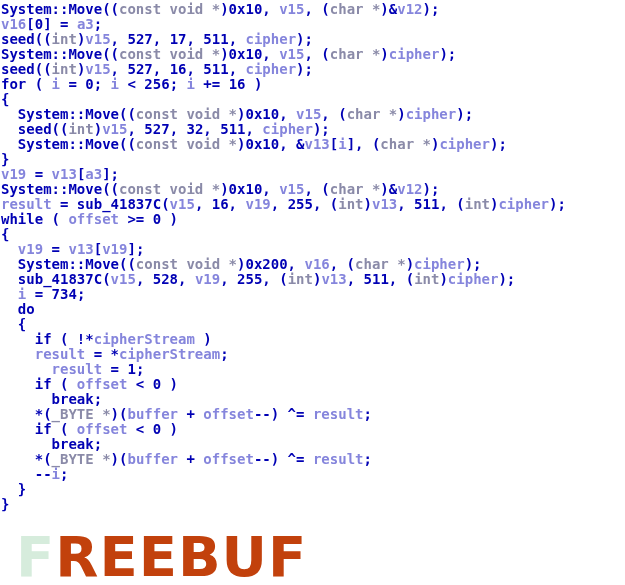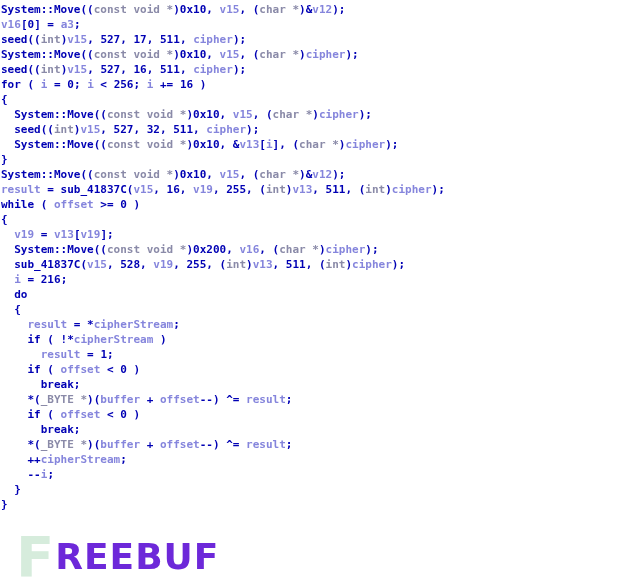--- a/index.html
+++ b/index.html
@@ -13,21 +13,21 @@
   #code-view{
     position:absolute;
     left:0;top:0;
     width:625px;height:585px;
     padding:2px 0 0 1px;
     box-sizing:border-box;
   }
   .code-line{
     height:15px;
     line-height:15px;
-    font-size:11px;
+    font-size:14px;
     white-space:pre;
     letter-spacing:0px;
     font-weight:bold;
   }
   
   .t-kw    {color:#0000b4;}
   .t-num   {color:#0000b4;}
   .t-type  {color:#8a8aa8;font-weight:bold;}  
   .t-var   {color:#8585dc;font-weight:bold;}
 
@@ -45,23 +45,23 @@
   }
   #watermark .wm-f{
     color:#d6ecdc;
     font-family:"DejaVu Sans","Liberation Sans",sans-serif;
     font-size:56px;
     font-weight:bold;
     line-height:52px;
     letter-spacing:1px;
   }
   #watermark .wm-rest{
-    color:#6d28d9;
+    color:#c2410c;
     font-family:"DejaVu Sans","Liberation Sans",sans-serif;
-    font-size:36px;
+    font-size:56px;
     font-weight:bold;
     line-height:52px;
     letter-spacing:1px;
   }
   #code-view{z-index:2;position:absolute;}
 </style>
 </head>
 <body>
 
 <div id="watermark">
@@ -74,36 +74,36 @@
     <div class="code-line"><span class="t-var">v16</span><span class="t-kw">[</span><span class="t-num">0</span><span class="t-kw">] = </span><span class="t-var">a3</span><span class="t-kw">;</span></div>
     <div class="code-line"><span class="t-kw">seed((</span><span class="t-type">int</span><span class="t-kw">)</span><span class="t-var">v15</span><span class="t-kw">, </span><span class="t-num">527</span><span class="t-kw">, </span><span class="t-num">17</span><span class="t-kw">, </span><span class="t-num">511</span><span class="t-kw">, </span><span class="t-var">cipher</span><span class="t-kw">);</span></div>
     <div class="code-line"><span class="t-kw">System::Move((</span><span class="t-type">const void *</span><span class="t-kw">)</span><span class="t-num">0x10</span><span class="t-kw">, </span><span class="t-var">v15</span><span class="t-kw">, (</span><span class="t-type">char *</span><span class="t-kw">)</span><span class="t-var">cipher</span><span class="t-kw">);</span></div>
     <div class="code-line"><span class="t-kw">seed((</span><span class="t-type">int</span><span class="t-kw">)</span><span class="t-var">v15</span><span class="t-kw">, </span><span class="t-num">527</span><span class="t-kw">, </span><span class="t-num">16</span><span class="t-kw">, </span><span class="t-num">511</span><span class="t-kw">, </span><span class="t-var">cipher</span><span class="t-kw">);</span></div>
     <div class="code-line"><span class="t-kw">for ( </span><span class="t-var">i</span><span class="t-kw"> = </span><span class="t-num">0</span><span class="t-kw">; </span><span class="t-var">i</span><span class="t-kw"> &lt; </span><span class="t-num">256</span><span class="t-kw">; </span><span class="t-var">i</span><span class="t-kw"> += </span><span class="t-num">16</span><span class="t-kw"> )</span></div>
     <div class="code-line"><span class="t-kw">{</span></div>
     <div class="code-line"><span class="t-kw">  System::Move((</span><span class="t-type">const void *</span><span class="t-kw">)</span><span class="t-num">0x10</span><span class="t-kw">, </span><span class="t-var">v15</span><span class="t-kw">, (</span><span class="t-type">char *</span><span class="t-kw">)</span><span class="t-var">cipher</span><span class="t-kw">);</span></div>
     <div class="code-line"><span class="t-kw">  seed((</span><span class="t-type">int</span><span class="t-kw">)</span><span class="t-var">v15</span><span class="t-kw">, </span><span class="t-num">527</span><span class="t-kw">, </span><span class="t-num">32</span><span class="t-kw">, </span><span class="t-num">511</span><span class="t-kw">, </span><span class="t-var">cipher</span><span class="t-kw">);</span></div>
     <div class="code-line"><span class="t-kw">  System::Move((</span><span class="t-type">const void *</span><span class="t-kw">)</span><span class="t-num">0x10</span><span class="t-kw">, &amp;</span><span class="t-var">v13</span><span class="t-kw">[</span><span class="t-var">i</span><span class="t-kw">], (</span><span class="t-type">char *</span><span class="t-kw">)</span><span class="t-var">cipher</span><span class="t-kw">);</span></div>
     <div class="code-line"><span class="t-kw">}</span></div>
+    <div class="code-line"><span class="t-var">v19</span><span class="t-kw"> = </span><span class="t-var">v13</span><span class="t-kw">[</span><span class="t-var">a3</span><span class="t-kw">];</span></div>
     <div class="code-line"><span class="t-kw">System::Move((</span><span class="t-type">const void *</span><span class="t-kw">)</span><span class="t-num">0x10</span><span class="t-kw">, </span><span class="t-var">v15</span><span class="t-kw">, (</span><span class="t-type">char *</span><span class="t-kw">)&amp;</span><span class="t-var">v12</span><span class="t-kw">);</span></div>
     <div class="code-line"><span class="t-var">result</span><span class="t-kw"> = sub_41837C(</span><span class="t-var">v15</span><span class="t-kw">, </span><span class="t-num">16</span><span class="t-kw">, </span><span class="t-var">v19</span><span class="t-kw">, </span><span class="t-num">255</span><span class="t-kw">, (</span><span class="t-type">int</span><span class="t-kw">)</span><span class="t-var">v13</span><span class="t-kw">, </span><span class="t-num">511</span><span class="t-kw">, (</span><span class="t-type">int</span><span class="t-kw">)</span><span class="t-var">cipher</span><span class="t-kw">);</span></div>
     <div class="code-line"><span class="t-kw">while ( </span><span class="t-var">offset</span><span class="t-kw"> &gt;= </span><span class="t-num">0</span><span class="t-kw"> )</span></div>
     <div class="code-line"><span class="t-kw">{</span></div>
     <div class="code-line"><span class="t-kw">  </span><span class="t-var">v19</span><span class="t-kw"> = </span><span class="t-var">v13</span><span class="t-kw">[</span><span class="t-var">v19</span><span class="t-kw">];</span></div>
     <div class="code-line"><span class="t-kw">  System::Move((</span><span class="t-type">const void *</span><span class="t-kw">)</span><span class="t-num">0x200</span><span class="t-kw">, </span><span class="t-var">v16</span><span class="t-kw">, (</span><span class="t-type">char *</span><span class="t-kw">)</span><span class="t-var">cipher</span><span class="t-kw">);</span></div>
     <div class="code-line"><span class="t-kw">  sub_41837C(</span><span class="t-var">v15</span><span class="t-kw">, </span><span class="t-num">528</span><span class="t-kw">, </span><span class="t-var">v19</span><span class="t-kw">, </span><span class="t-num">255</span><span class="t-kw">, (</span><span class="t-type">int</span><span class="t-kw">)</span><span class="t-var">v13</span><span class="t-kw">, </span><span class="t-num">511</span><span class="t-kw">, (</span><span class="t-type">int</span><span class="t-kw">)</span><span class="t-var">cipher</span><span class="t-kw">);</span></div>
-    <div class="code-line"><span class="t-kw">  </span><span class="t-var">i</span><span class="t-kw"> = </span><span class="t-num">216</span><span class="t-kw">;</span></div>
+    <div class="code-line"><span class="t-kw">  </span><span class="t-var">i</span><span class="t-kw"> = </span><span class="t-num">734</span><span class="t-kw">;</span></div>
     <div class="code-line"><span class="t-kw">  do</span></div>
     <div class="code-line"><span class="t-kw">  {</span></div>
+    <div class="code-line"><span class="t-kw">    if ( !*</span><span class="t-var">cipherStream</span><span class="t-kw"> )</span></div>
     <div class="code-line"><span class="t-kw">    </span><span class="t-var">result</span><span class="t-kw"> = *</span><span class="t-var">cipherStream</span><span class="t-kw">;</span></div>
-    <div class="code-line"><span class="t-kw">    if ( !*</span><span class="t-var">cipherStream</span><span class="t-kw"> )</span></div>
     <div class="code-line"><span class="t-kw">      </span><span class="t-var">result</span><span class="t-kw"> = </span><span class="t-num">1</span><span class="t-kw">;</span></div>
     <div class="code-line"><span class="t-kw">    if ( </span><span class="t-var">offset</span><span class="t-kw"> &lt; </span><span class="t-num">0</span><span class="t-kw"> )</span></div>
     <div class="code-line"><span class="t-kw">      break;</span></div>
     <div class="code-line"><span class="t-kw">    *(</span><span class="t-type">_BYTE *</span><span class="t-kw">)(</span><span class="t-var">buffer</span><span class="t-kw"> + </span><span class="t-var">offset</span><span class="t-kw">--) ^= </span><span class="t-var">result</span><span class="t-kw">;</span></div>
     <div class="code-line"><span class="t-kw">    if ( </span><span class="t-var">offset</span><span class="t-kw"> &lt; </span><span class="t-num">0</span><span class="t-kw"> )</span></div>
     <div class="code-line"><span class="t-kw">      break;</span></div>
     <div class="code-line"><span class="t-kw">    *(</span><span class="t-type">_BYTE *</span><span class="t-kw">)(</span><span class="t-var">buffer</span><span class="t-kw"> + </span><span class="t-var">offset</span><span class="t-kw">--) ^= </span><span class="t-var">result</span><span class="t-kw">;</span></div>
-    <div class="code-line"><span class="t-kw">    ++</span><span class="t-var">cipherStream</span><span class="t-kw">;</span></div>
     <div class="code-line"><span class="t-kw">    --</span><span class="t-var">i</span><span class="t-kw">;</span></div>
     <div class="code-line"><span class="t-kw">  }</span></div>
     <div class="code-line"><span class="t-kw">}</span></div>
   </div>
 
 </body></html>

